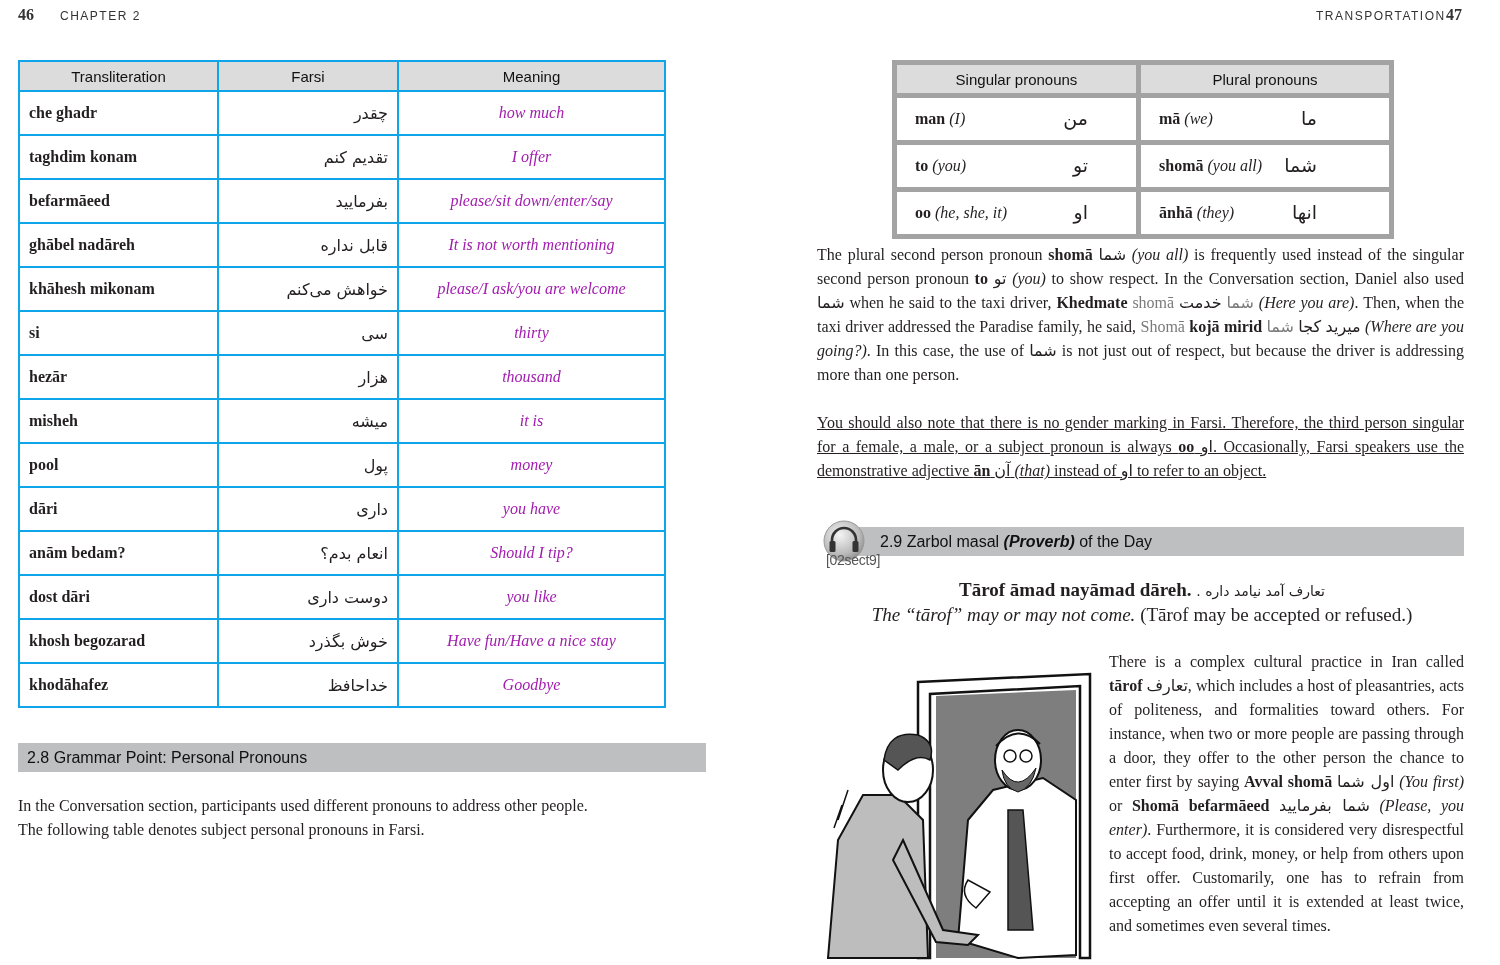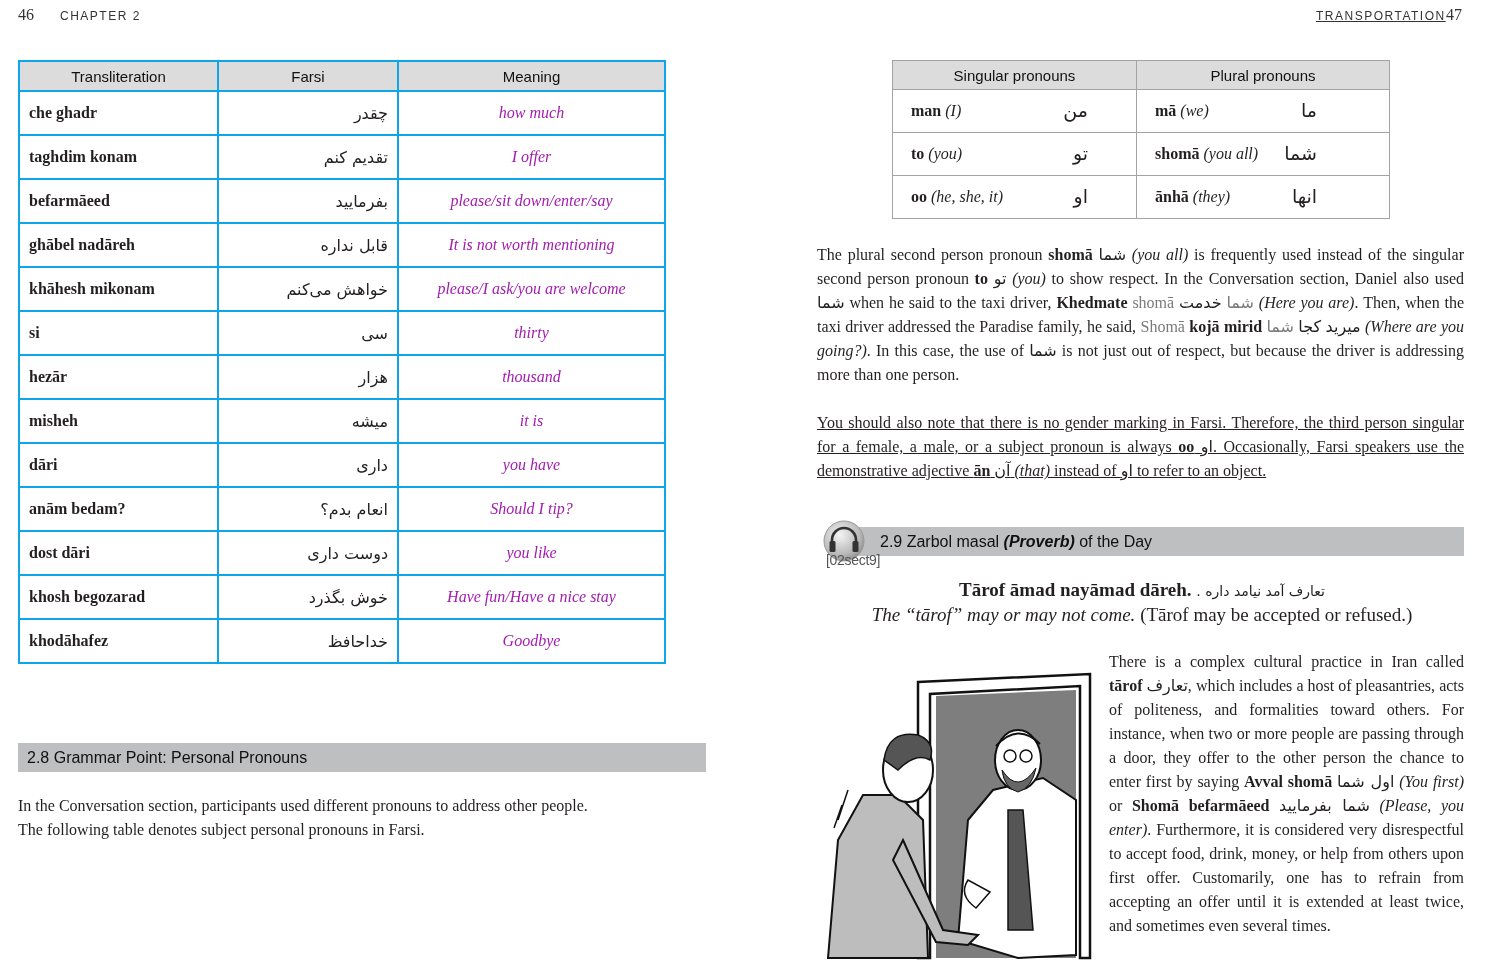--- a/index.html
+++ b/index.html
@@ -1,30 +1,30 @@
 <!DOCTYPE html>
 <html><head>
 <meta charset="utf-8">
 <style>
   html, body { margin:0; padding:0; }
   body { width:1500px; height:965px; background:#ffffff; position:relative; overflow:hidden; color:#231f20; font-family:"Liberation Serif", serif; }
   .abs { position:absolute; }
-  .page-num { font-family:"Liberation Serif", serif; font-size:16px; color:#333; }
+  .page-num { font-family:"Liberation Serif", serif; font-size:16px; color:#333;font-weight:bold; }
   .run-head { font-family:"Liberation Sans", sans-serif; font-size:12px; letter-spacing:1.5px; color:#333; }
 
   table.vocab { position:absolute; left:18px; top:60px; width:646px; border-collapse:collapse; table-layout:fixed; }
   table.vocab th, table.vocab td { border:2px solid #0ea5e9; }
   table.vocab th { background:#dcdcdc; font-family:"Liberation Sans", sans-serif; font-weight:normal; font-size:15px; height:28px; padding:0; text-align:center; color:#111; }
   table.vocab td { height:42px; padding:0 9px; font-size:16px; }
   td.translit { font-weight:bold; font-family:"Liberation Serif", serif; }
   td.farsi { direction:rtl; text-align:right; font-family:"DejaVu Sans", sans-serif; font-size:19px; }
   td.meaning { font-style:italic; text-align:center; color:#a21caf; }
 
   table.pron { position:absolute; left:892px; top:60px; width:497px; border-collapse:collapse; table-layout:fixed; }
-  table.pron th, table.pron td { border:1px solid #a3a3a3; }
+  table.pron th, table.pron td { border:5px solid #a3a3a3; }
   table.pron th { background:#dcdcdc; font-family:"Liberation Sans", sans-serif; font-weight:normal; font-size:15px; height:28px; padding:0; text-align:center; color:#111; }
   table.pron td { height:42px; padding:0 18px; font-size:16px; position:relative; }
   .pron-word { font-weight:bold; }
   .pron-gloss { font-style:italic; }
   .pron-farsi { position:absolute; right:48px; top:50%; transform:translateY(-55%); font-family:"DejaVu Sans", sans-serif; font-size:19px; direction:rtl; }
   table.pron td.plural .pron-farsi { right:72px; }
 
   .section-bar { position:absolute; background:#bebfc1; font-family:"Liberation Sans", sans-serif; font-size:16px; color:#111; display:flex; align-items:center; }
   .para { position:absolute; font-size:16px; line-height:24px; text-align:justify; color:#231f20; }
   .para b { font-weight:bold; }
@@ -33,21 +33,21 @@
 
   .audio-badge { position:absolute; left:820px; top:520px; width:52px; height:46px; }
   .proverb { position:absolute; left:812px; top:578px; width:660px; text-align:center; font-size:19px; line-height:24px; }
   .proverb .fa { font-size:14px; }
 </style>
 </head>
 <body>
 
 <div class="abs page-num" style="left:18px; top:6px;">46</div>
 <div class="abs run-head" style="left:60px; top:9px;">CHAPTER 2</div>
-<div class="abs run-head" style="left:1316px; top:9px;text-decoration:underline;">TRANSPORTATION</div>
+<div class="abs run-head" style="left:1316px; top:9px;">TRANSPORTATION</div>
 <div class="abs page-num" style="left:1446px; top:6px;">47</div>
 
 <table class="vocab">
   <colgroup>
       <col style="width:199px">
       <col style="width:180px">
       <col style="width:267px">
     </colgroup>
   <thead>
     <tr>
@@ -89,20 +89,25 @@
       </tr>
     <tr>
         <td class="translit">hezār</td>
         <td class="farsi">هزار</td>
         <td class="meaning">thousand</td>
       </tr>
     <tr>
         <td class="translit">misheh</td>
         <td class="farsi">میشه</td>
         <td class="meaning">it is</td>
+      </tr>
+    <tr>
+        <td class="translit">pool</td>
+        <td class="farsi">پول</td>
+        <td class="meaning">money</td>
       </tr>
     <tr>
         <td class="translit">dāri</td>
         <td class="farsi">داری</td>
         <td class="meaning">you have</td>
       </tr>
     <tr>
         <td class="translit">anām bedam?</td>
         <td class="farsi">انعام بدم؟</td>
         <td class="meaning">Should I tip?</td>

